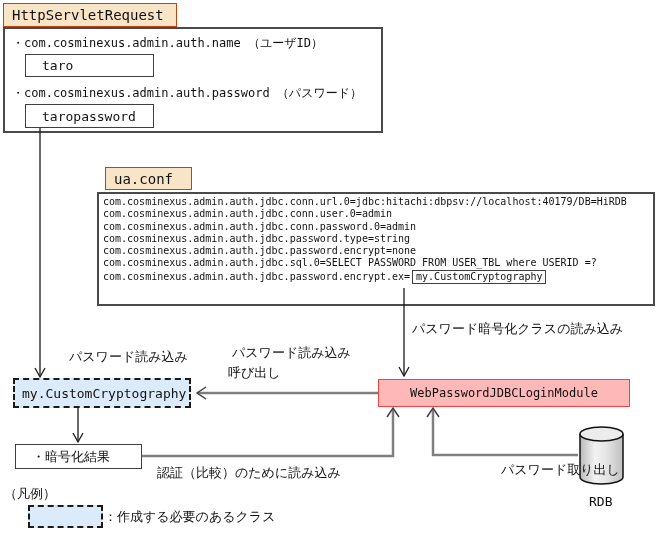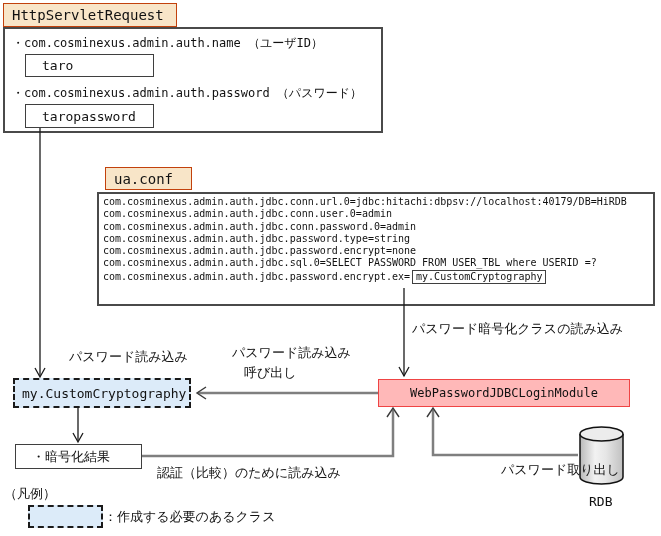--- a/index.html
+++ b/index.html
@@ -74,21 +74,21 @@
   <div class="cfg-line">com.cosminexus.admin.auth.jdbc.conn.password.0=admin</div>
   <div class="cfg-line">com.cosminexus.admin.auth.jdbc.password.type=string</div>
   <div class="cfg-line">com.cosminexus.admin.auth.jdbc.password.encrypt=none</div>
   <div class="cfg-line">com.cosminexus.admin.auth.jdbc.sql.0=SELECT PASSWORD FROM USER_TBL where USERID =?</div>
   <div class="cfg-line"><span>com.cosminexus.admin.auth.jdbc.password.encrypt.ex=</span><span class="boxed">my.CustomCryptography</span></div>
 </div>
 
 <div class="abs label" style="left:57px; top:348px;margin-left:12px;">パスワード読み込み</div>
 
 <div class="abs label" style="left:232px; top:344px;">パスワード読み込み</div>
-<div class="abs label" style="left:244px; top:364px;">呼び出し</div>
+<div class="abs label" style="left:228px; top:364px;">呼び出し</div>
 
 <div class="abs label" style="left:412px; top:320px;">パスワード暗号化クラスの読み込み</div>
 
 <div class="abs label" style="left:157px; top:464px;">認証（比較）のために読み込み</div>
 
 <div class="abs label" style="left:456px; top:461px;margin-left:45px;">パスワード取り出し</div>
 
 <div class="abs node-dashed" style="left:13px; top:378px; width:178px; height:30px;">my.CustomCryptography</div>
 
 <div class="abs node-pink" style="left:378px; top:379px; width:252px; height:28px;">WebPasswordJDBCLoginModule</div>

